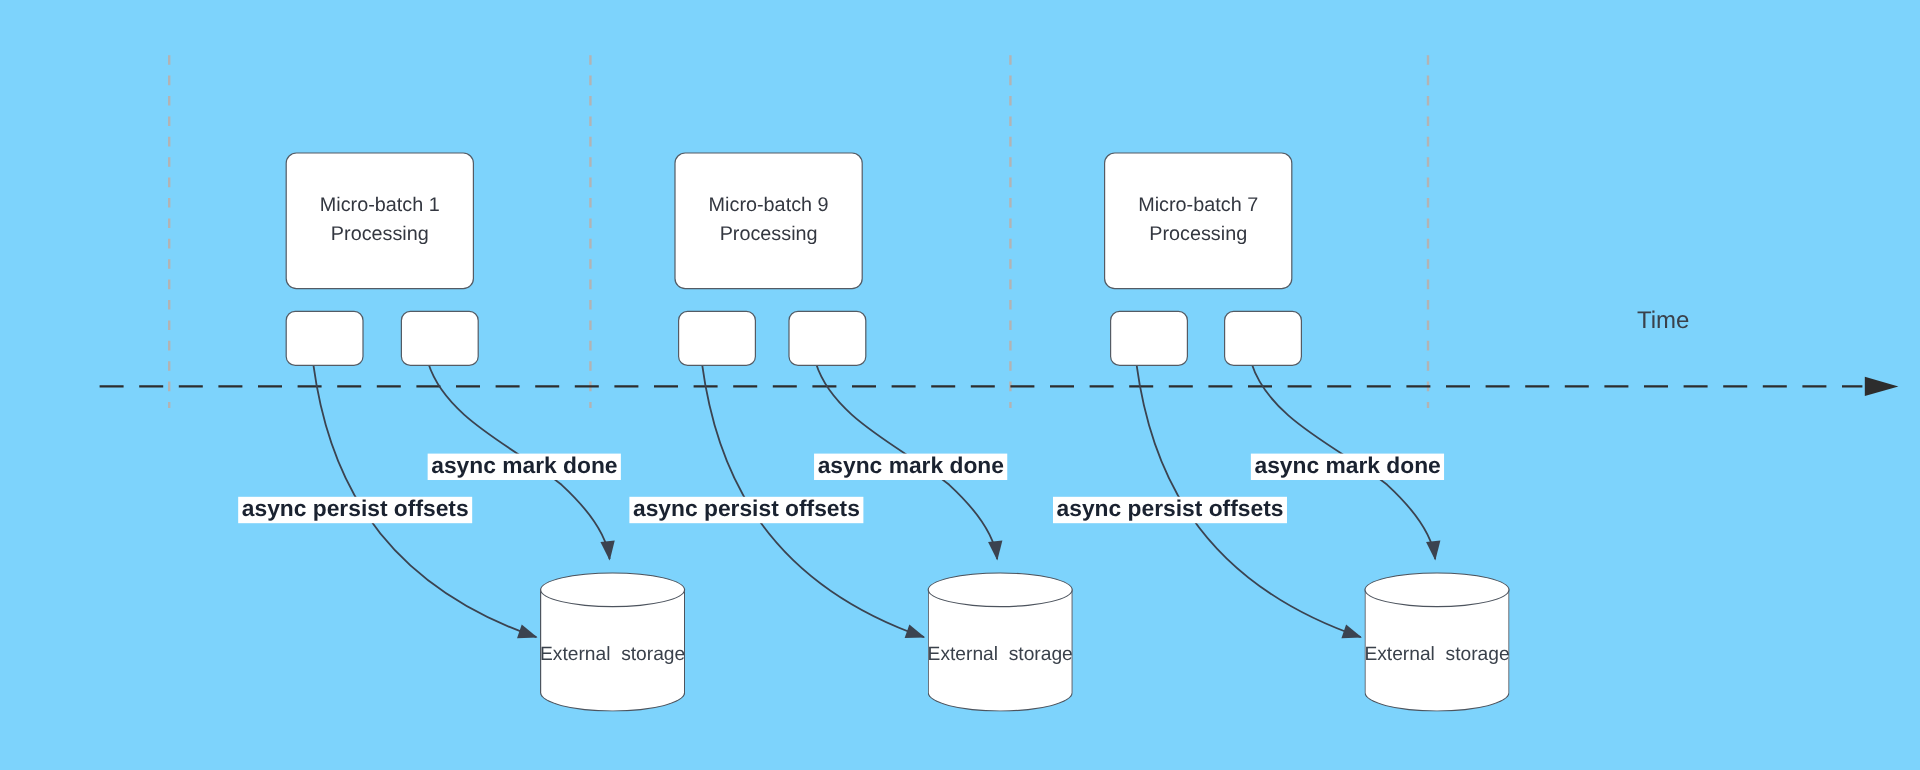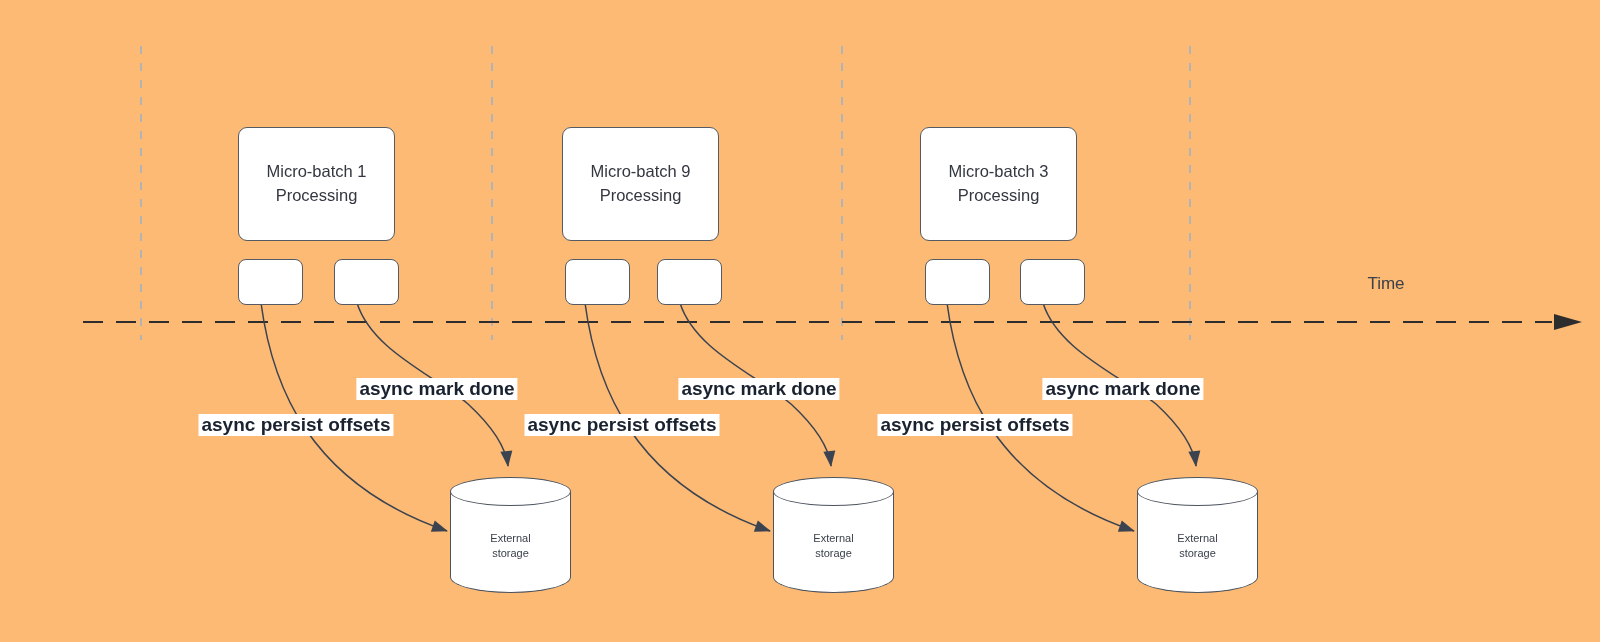--- a/index.html
+++ b/index.html
@@ -1,17 +1,17 @@
 <!DOCTYPE html>
 <html><head>
 <meta charset="utf-8">
 <style>
   html,body{margin:0;padding:0;background:#ffffff;}
   .canvas{
-    position:relative;width:1600px;height:642px;background:#fdba74;
+    position:relative;width:1600px;height:642px;background:#7dd3fc;
     font-family:"Liberation Sans", sans-serif;overflow:hidden;
   }
   svg.layer{position:absolute;left:0;top:0;}
   .bigbox{
     position:absolute;width:155px;height:112px;background:#ffffff;
     border:1px solid #545b64;border-radius:9px;
     display:flex;flex-direction:column;align-items:center;justify-content:center;
     font-size:16.5px;color:#333740;line-height:1.45;text-align:center;z-index:2;
   }
   .smallbox{
@@ -23,31 +23,31 @@
     position:absolute;left:0;right:0;top:14px;bottom:0;background:#ffffff;
     border:1px solid #4d545e;border-top:none;
     border-radius:0 0 60px 60px / 0 0 16px 16px;
   }
   .cyl .top{
     position:absolute;left:0;top:0;width:121px;height:29px;background:#ffffff;
     border:1px solid #4d545e;border-radius:50%;box-sizing:border-box;
   }
   .cyl .txt{
     position:absolute;left:0;right:0;top:26px;bottom:4px;
-    display:flex;flex-direction:column;align-items:center;justify-content:center;
-    font-size:11px;color:#3a414b;line-height:1.4;text-align:center;
+    display:flex;align-items:center;justify-content:space-between;
+    font-size:16px;color:#3a414b;line-height:1.4;text-align:center;
   }
   .edge-label{
     position:absolute;transform:translate(-50%,-50%);
     font-size:19px;font-weight:bold;color:#1a2230;background:#ffffff;
     padding:0 3px;white-space:nowrap;z-index:3;
   }
   .time-label{
     position:absolute;transform:translate(-50%,-50%);
-    font-size:17px;color:#3a414b;white-space:nowrap;z-index:2;margin-top:16px;
+    font-size:20px;color:#3a414b;white-space:nowrap;z-index:2;
   }
 </style>
 </head>
 <body>
 
 <div class="canvas">
 
   <svg class="layer" width="1600" height="642" viewBox="0 0 1600 642">
     <defs>
       <marker id="ah" markerWidth="18" markerHeight="14" refX="16" refY="7" orient="auto" markerUnits="userSpaceOnUse">
@@ -101,21 +101,21 @@
     <div class="top"></div>
     <div class="txt">
       <div>External</div>
       <div>storage</div>
     </div>
   </div>
   <div class="edge-label" style="left:622px;top:425px">async persist offsets</div>
   <div class="edge-label" style="left:759px;top:389px">async mark done</div>
 
   <div class="bigbox" style="left:920px;top:127px">
-    <div>Micro-batch 3</div>
+    <div>Micro-batch 7</div>
     <div>Processing</div>
   </div>
   <div class="smallbox" style="left:925px;top:259px"></div>
   <div class="smallbox" style="left:1020px;top:259px"></div>
   <div class="cyl" style="left:1137px;top:477px">
     <div class="body"></div>
     <div class="top"></div>
     <div class="txt">
       <div>External</div>
       <div>storage</div>

